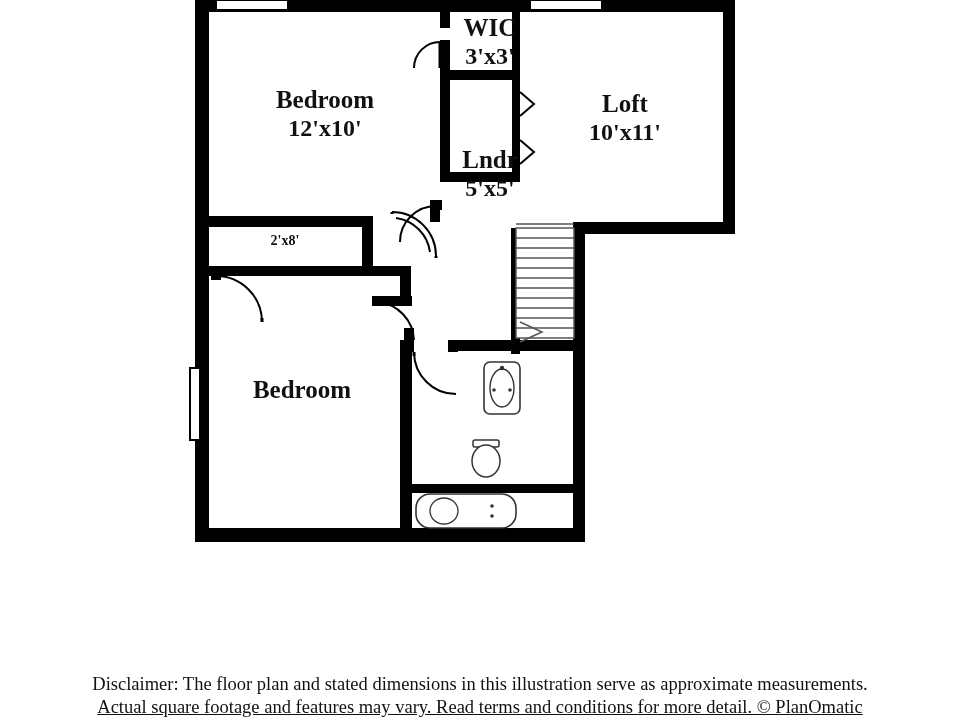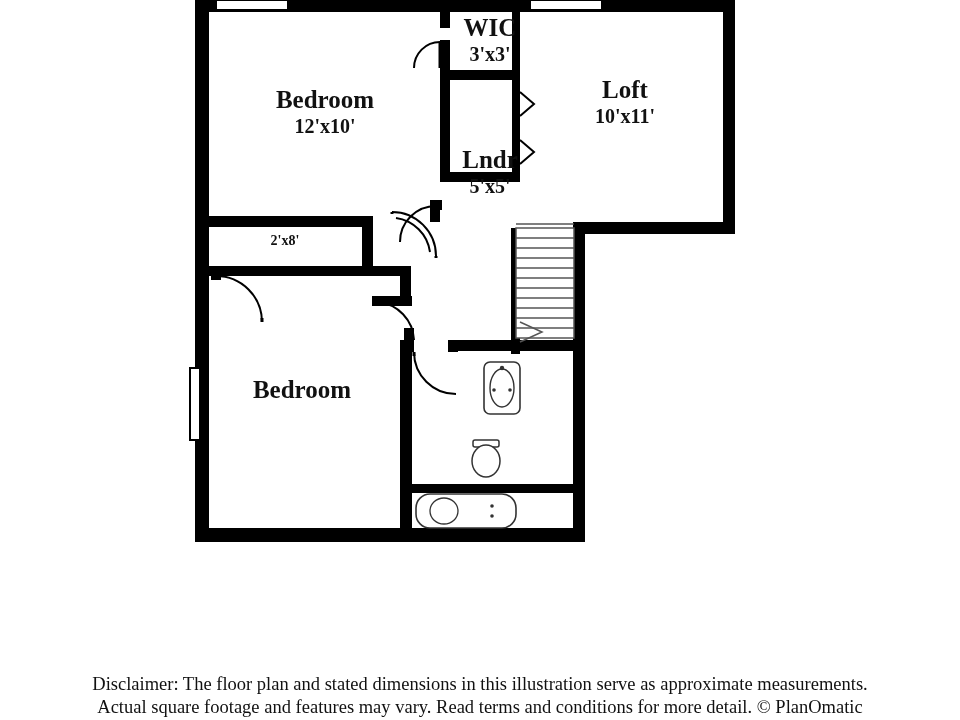--- a/index.html
+++ b/index.html
@@ -32,45 +32,45 @@
     color: #111111;
     line-height: 1.15;
     white-space: nowrap;
   }
   .room-label .name {
     display: block;
     font-size: 25px;
   }
   .room-label .dims {
     display: block;
-    font-size: 20px;
+    font-size: 24px;
   }
 
   .label-bedroom1 { left: 245px; top: 86px; width: 160px; }
-  .label-loft     { left: 545px; top: 76px; width: 160px; }
+  .label-loft     { left: 545px; top: 90px; width: 160px; }
   .label-wic      { left: 435px; top: 14px; width: 110px; }
   .label-lndr     { left: 435px; top: 102px; width: 110px; margin-top: 44px; }
   .label-closet   { left: 220px; top: 233px; width: 130px; }
   .label-bedroom2 { left: 222px; top: 376px; width: 160px; }
 
   .label-closet .dims { font-size: 14px; }
 
   #disclaimer {
     position: absolute;
     left: 0;
     top: 672px;
     width: 960px;
     text-align: center;
     font-family: "Liberation Serif", serif;
     font-size: 18.5px;
     color: #111111;
     line-height: 1.35;
   }
   #disclaimer .line1 { display: block; }
-  #disclaimer .line2 { display: block; margin-top: -2px; }
+  #disclaimer .line2 { display: block; margin-top: -2px; text-decoration: underline; }
 </style>
 </head>
 <body>
 
 <svg id="plan" viewBox="0 0 960 720">
 
   <g>
     <path d="M195,0 L735,0 L735,232 L585,232 L585,542 L195,542 Z" fill="#ffffff"></path>
   </g>
 

